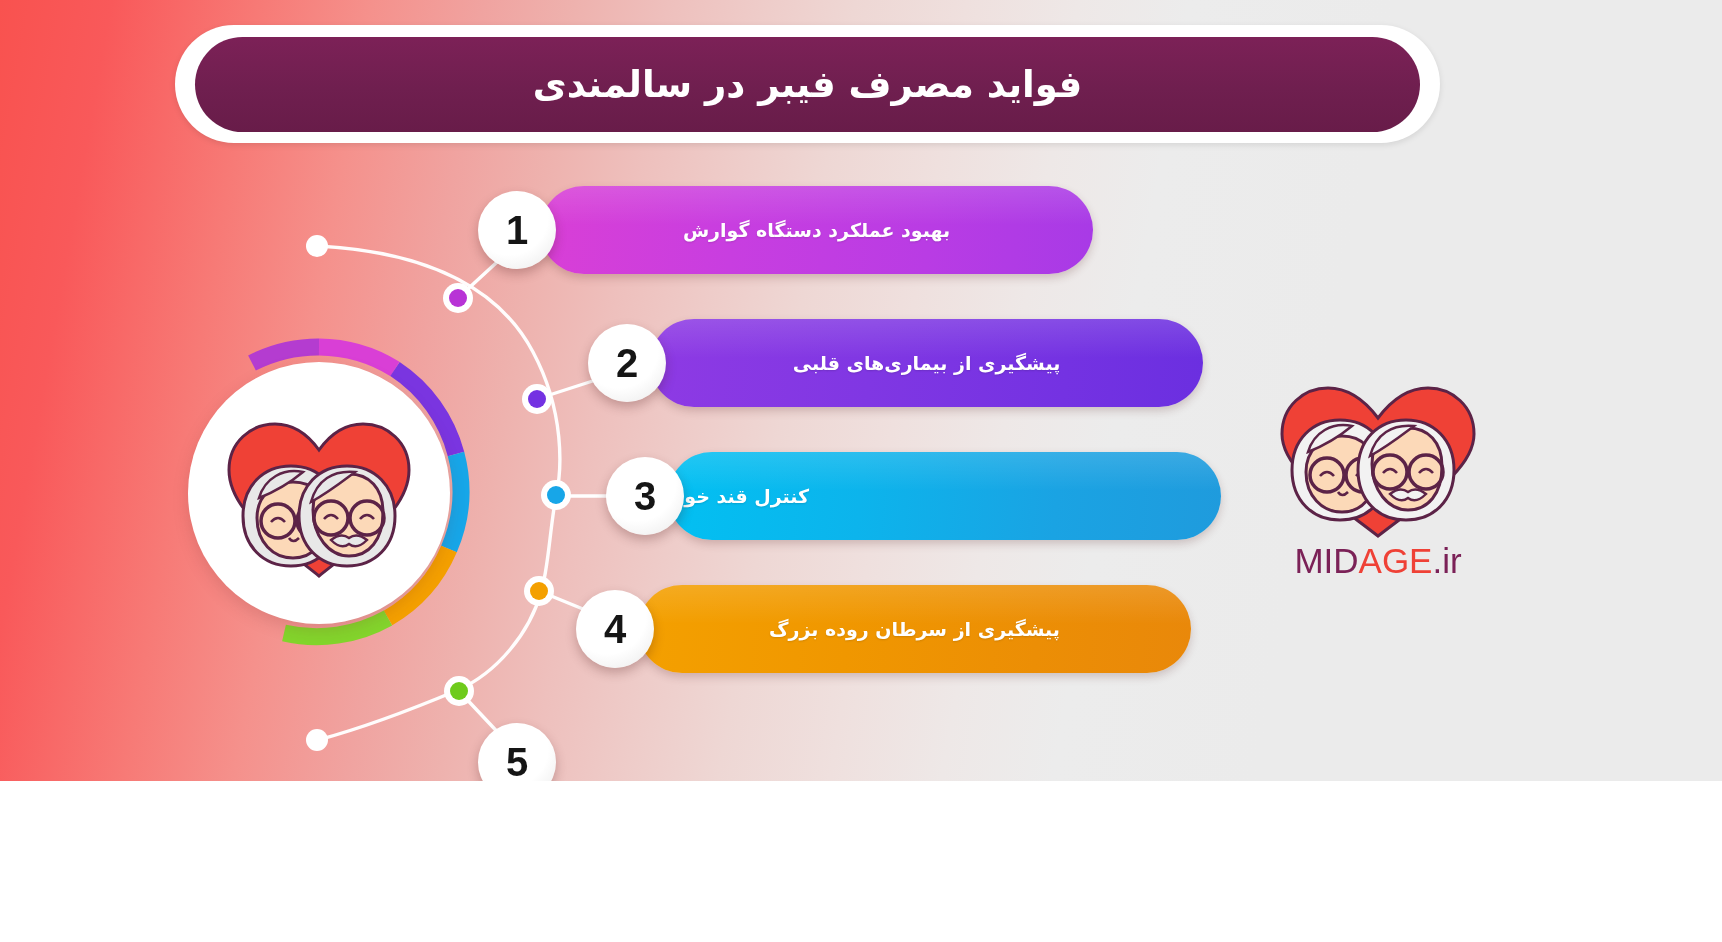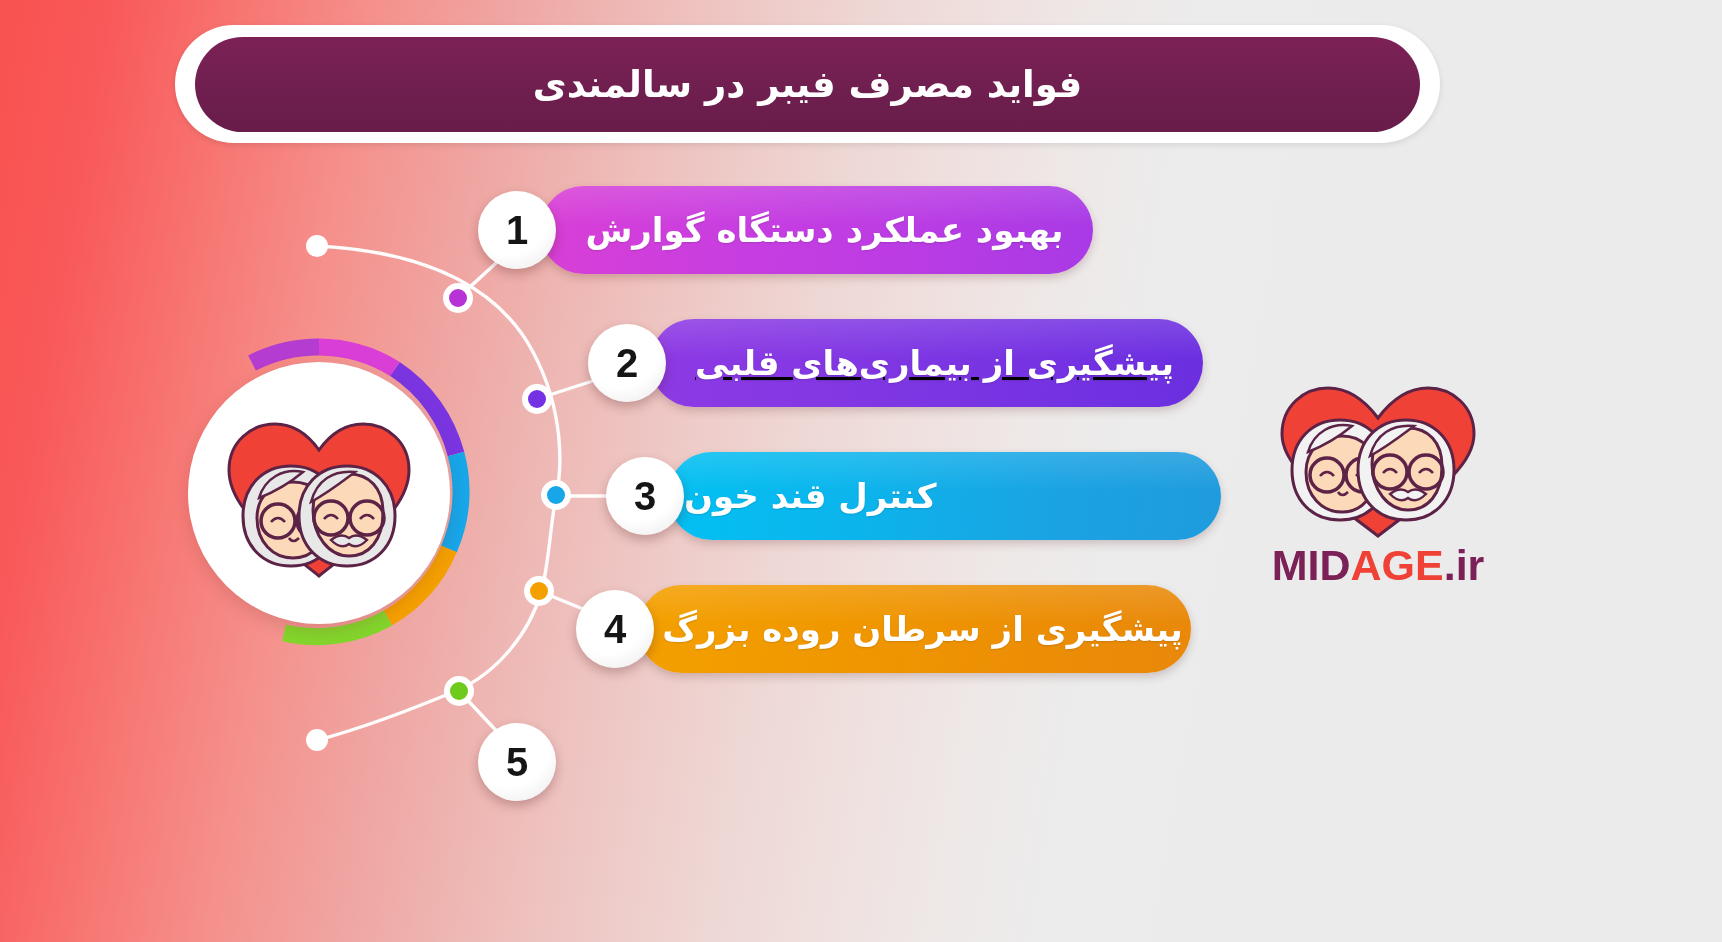--- a/index.html
+++ b/index.html
@@ -8,21 +8,21 @@
   html, body {
     width: 1722px;
     height: 942px;
     overflow: hidden;
     font-family: "DejaVu Sans", "Liberation Sans", sans-serif;
   }
 
   #canvas {
     position: relative;
     width: 1722px;
-    height: 942px;
+    height: 781px;
     background:
       linear-gradient(100deg,
         #f9524f 0%,
         #f9595a 6%,
         #f77a76 14%,
         #f5918c 20%,
         #f0a3a0 26%,
         #eeb2ae 31%,
         #eec0bd 36%,
         #eeccc9 41%,
@@ -122,28 +122,27 @@
   .bar::after {
     content: "";
     position: absolute;
     left: 0; right: 0; top: 0;
     height: 44%;
     background: linear-gradient(180deg, rgba(255,255,255,0.13), rgba(255,255,255,0));
     pointer-events: none;
   }
   .bar-text {
     color: #ffffff;
-    font-size: 34px;
+    font-size: 19px;
     font-weight: bold;
     direction: rtl;
     white-space: nowrap;
     position: relative;
     z-index: 2;
     text-shadow: 0 1px 2px rgba(0,0,0,0.13);
-    margin-left: 16px;
   }
   .num-badge {
     position: absolute;
     width: 78px;
     height: 78px;
     border-radius: 50%;
     background: radial-gradient(circle at 40% 32%, #ffffff 0%, #ffffff 55%, #f2f2f2 80%, #e2e2e2 100%);
     box-shadow: 0 5px 11px rgba(80, 30, 30, 0.28);
     display: flex;
     align-items: center;
@@ -154,21 +153,21 @@
     font-size: 40px;
     font-weight: bold;
     color: #151515;
     font-family: "Liberation Sans", sans-serif;
   }
 
   
   #row1 .bar { left: 540px; top: 0; width: 553px;
     background: linear-gradient(95deg, #d93fd6 0%, #c83ee0 35%, #b93ce4 70%, #a83ae6 100%); }
   #row2 .bar { left: 650px; top: 0; width: 553px;
-    background: linear-gradient(95deg, #8e3ae4 0%, #8037e3 40%, #7432e2 75%, #6b2fe0 100%); text-decoration: underline; }
+    background: linear-gradient(95deg, #8e3ae4 0%, #8037e3 40%, #7432e2 75%, #6b2fe0 100%); }
   #row3 .bar { left: 668px; top: 0; width: 553px;
     background: linear-gradient(95deg, #02c0f2 0%, #0cb4ec 35%, #1aa3e3 70%, #1f9bdd 100%); justify-content: flex-end; }
   #row4 .bar { left: 638px; top: 0; width: 553px;
     background: linear-gradient(95deg, #f4a000 0%, #f09700 38%, #ec8e05 72%, #e9880a 100%); }
   #row5 .bar { left: 540px; top: 0; width: 553px;
     background: linear-gradient(95deg, #93dd33 0%, #83d52c 38%, #72cc24 72%, #66c61e 100%); }
 
   #row1 { left: 0; top: 186px; width: 1100px; }
   #row2 { left: 0; top: 319px; width: 1210px; }
   #row3 { left: 0; top: 452px; width: 1230px; }
@@ -196,22 +195,22 @@
     width: 232px;
     height: 165px;
   }
   #logo-text {
     position: absolute;
     left: 0;
     top: 163px;
     width: 232px;
     text-align: center;
     font-family: "Liberation Sans", sans-serif;
-    font-size: 43px;
-    font-weight: bold;
+    font-size: 35px;
+    font-weight: normal;
     letter-spacing: 0px;
     direction: ltr;
     white-space: nowrap;
   }
   #logo-text .mid { color: #7b2157; }
   #logo-text .age { color: #ef4136; }
   #logo-text .dotir { color: #7b2157; }
 </style>
 </head>
 <body>

